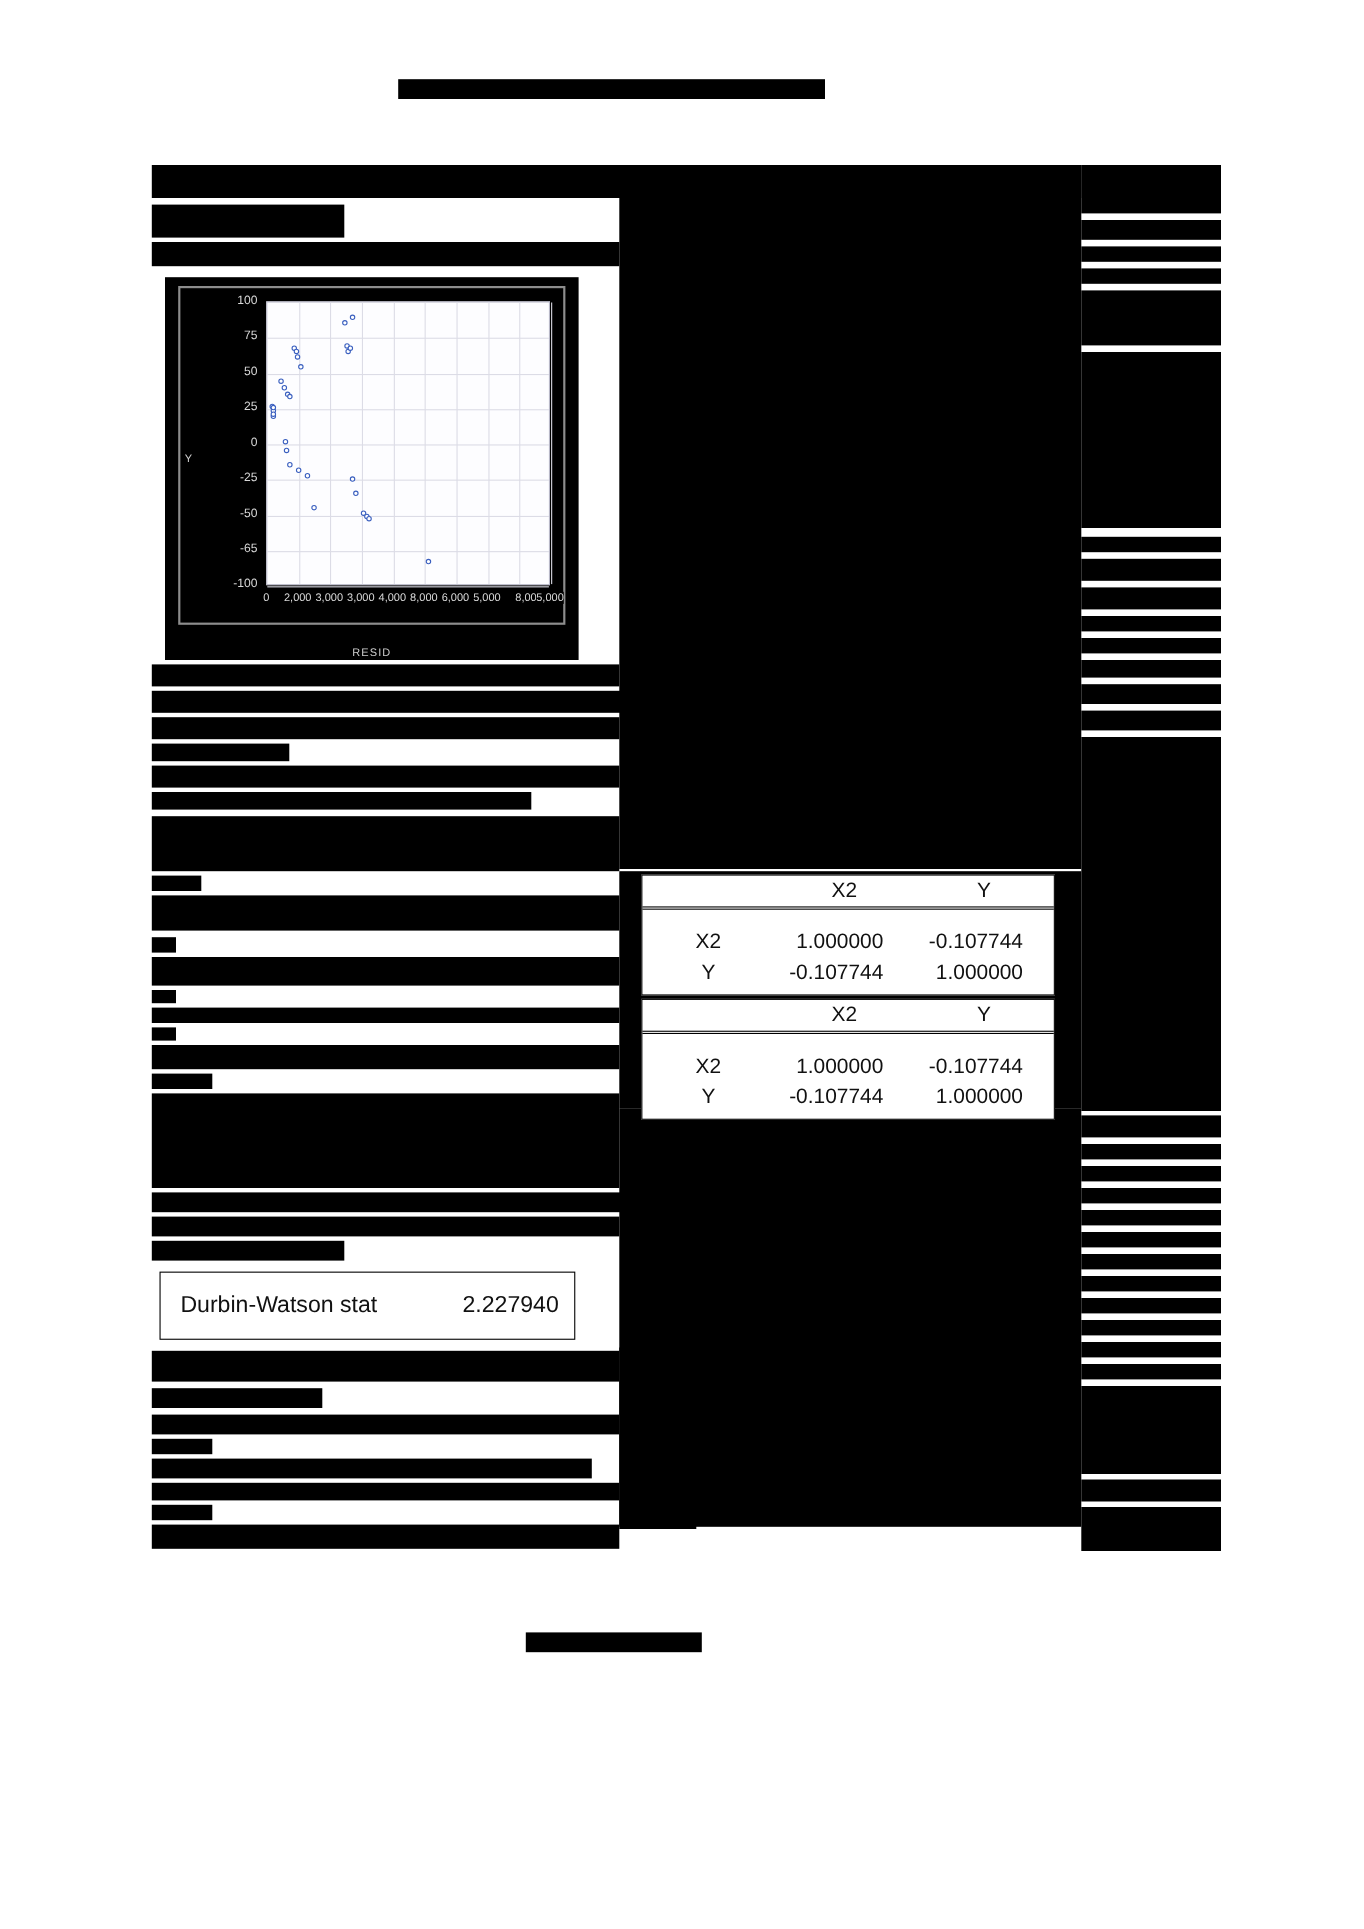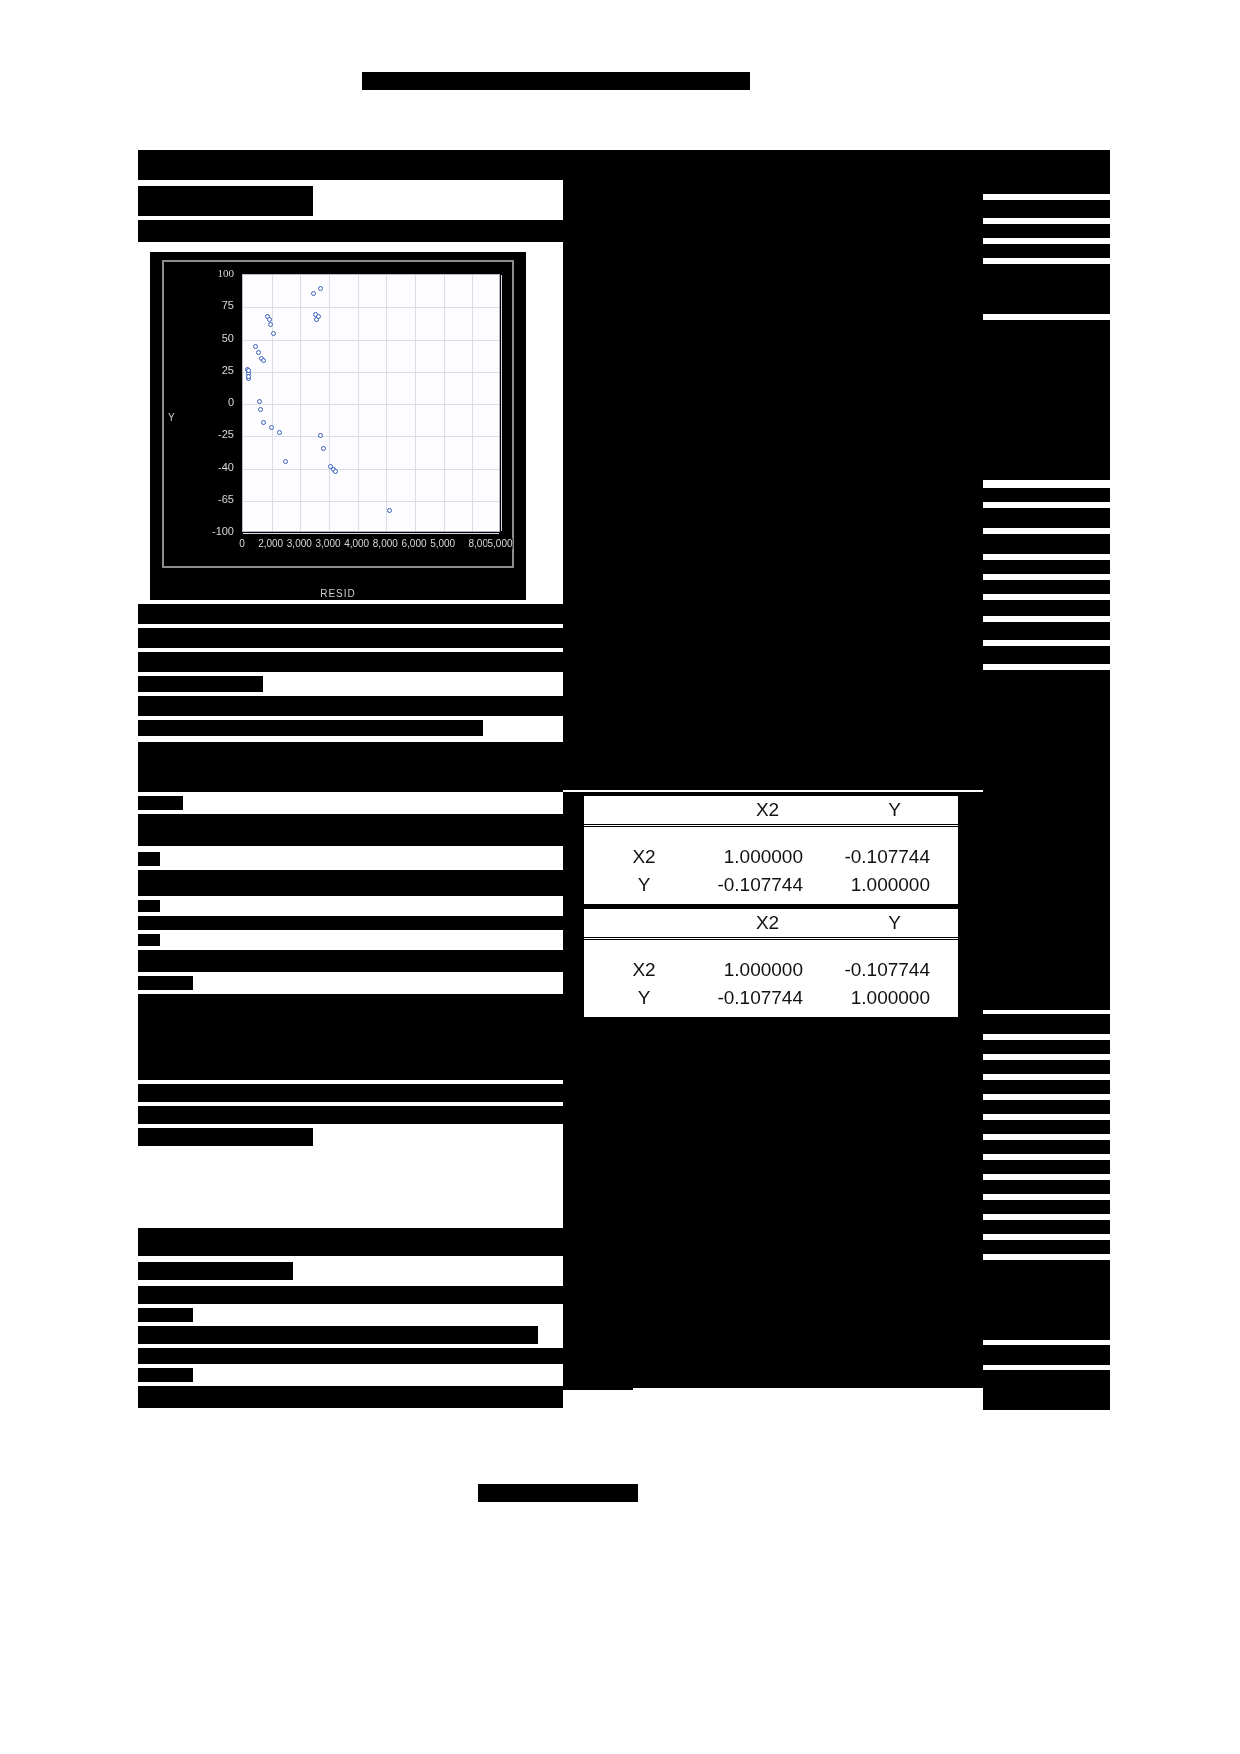--- a/index.html
+++ b/index.html
@@ -282,27 +282,27 @@
           <div class="pt" style="left: 73.3867px; top: 43.86px;"></div>
           <div class="pt" style="left: 75.1067px; top: 41.28px;"></div>
           <div class="pt" style="left: 77.4px; top: 159.96px;"></div>
           <div class="pt" style="left: 80.2667px; top: 172.86px;"></div>
           <div class="pt" style="left: 87.4333px; top: 190.92px;"></div>
           <div class="pt" style="left: 90.3px; top: 193.5px;"></div>
           <div class="pt" style="left: 91.7333px; top: 196.08px;"></div>
           <div class="pt" style="left: 146.2px; top: 234.78px;"></div>
         </div>
       <div id="ytick-holder">
-          <div class="ytick" style="left: 8px; width: 62px; top: 12px; font-family: Liberation Serif, serif;">100</div>
+          <div class="ytick" style="left: 8px; width: 62px; top: 12px;">100</div>
           <div class="ytick" style="left: 8px; width: 62px; top: 44.25px;">75</div>
           <div class="ytick" style="left: 8px; width: 62px; top: 76.5px;">50</div>
           <div class="ytick" style="left: 8px; width: 62px; top: 108.75px;">25</div>
           <div class="ytick" style="left: 8px; width: 62px; top: 141px;">0</div>
           <div class="ytick" style="left: 8px; width: 62px; top: 173.25px;">-25</div>
-          <div class="ytick" style="left: 8px; width: 62px; top: 205.5px;">-40</div>
+          <div class="ytick" style="left: 8px; width: 62px; top: 205.5px;">-50</div>
           <div class="ytick" style="left: 8px; width: 62px; top: 237.75px;">-65</div>
           <div class="ytick" style="left: 8px; width: 62px; top: 270px;">-100</div>
         </div>
       <div id="xtick-holder">
           <div class="xtick" style="left: 78px; top: 276px;">0</div>
           <div class="xtick" style="left: 106.667px; top: 276px;">2,000</div>
           <div class="xtick" style="left: 135.333px; top: 276px;">3,000</div>
           <div class="xtick" style="left: 164px; top: 276px;">3,000</div>
           <div class="xtick" style="left: 192.667px; top: 276px;">4,000</div>
           <div class="xtick" style="left: 221.333px; top: 276px;">8,000</div>
@@ -346,14 +346,18 @@
       <div class="cell-num">1.000000</div>
       <div class="cell-num">-0.107744</div>
     </div>
     <div class="data-row">
       <div class="cell-label">Y</div>
       <div class="cell-num">-0.107744</div>
       <div class="cell-num">1.000000</div>
     </div>
   </div>
 
+  <div class="dw-box">
+    <span class="dw-label">Durbin-Watson stat</span>
+    <span class="dw-value">2.227940</span>
+  </div>
 
 </div>
 
 </body></html>

